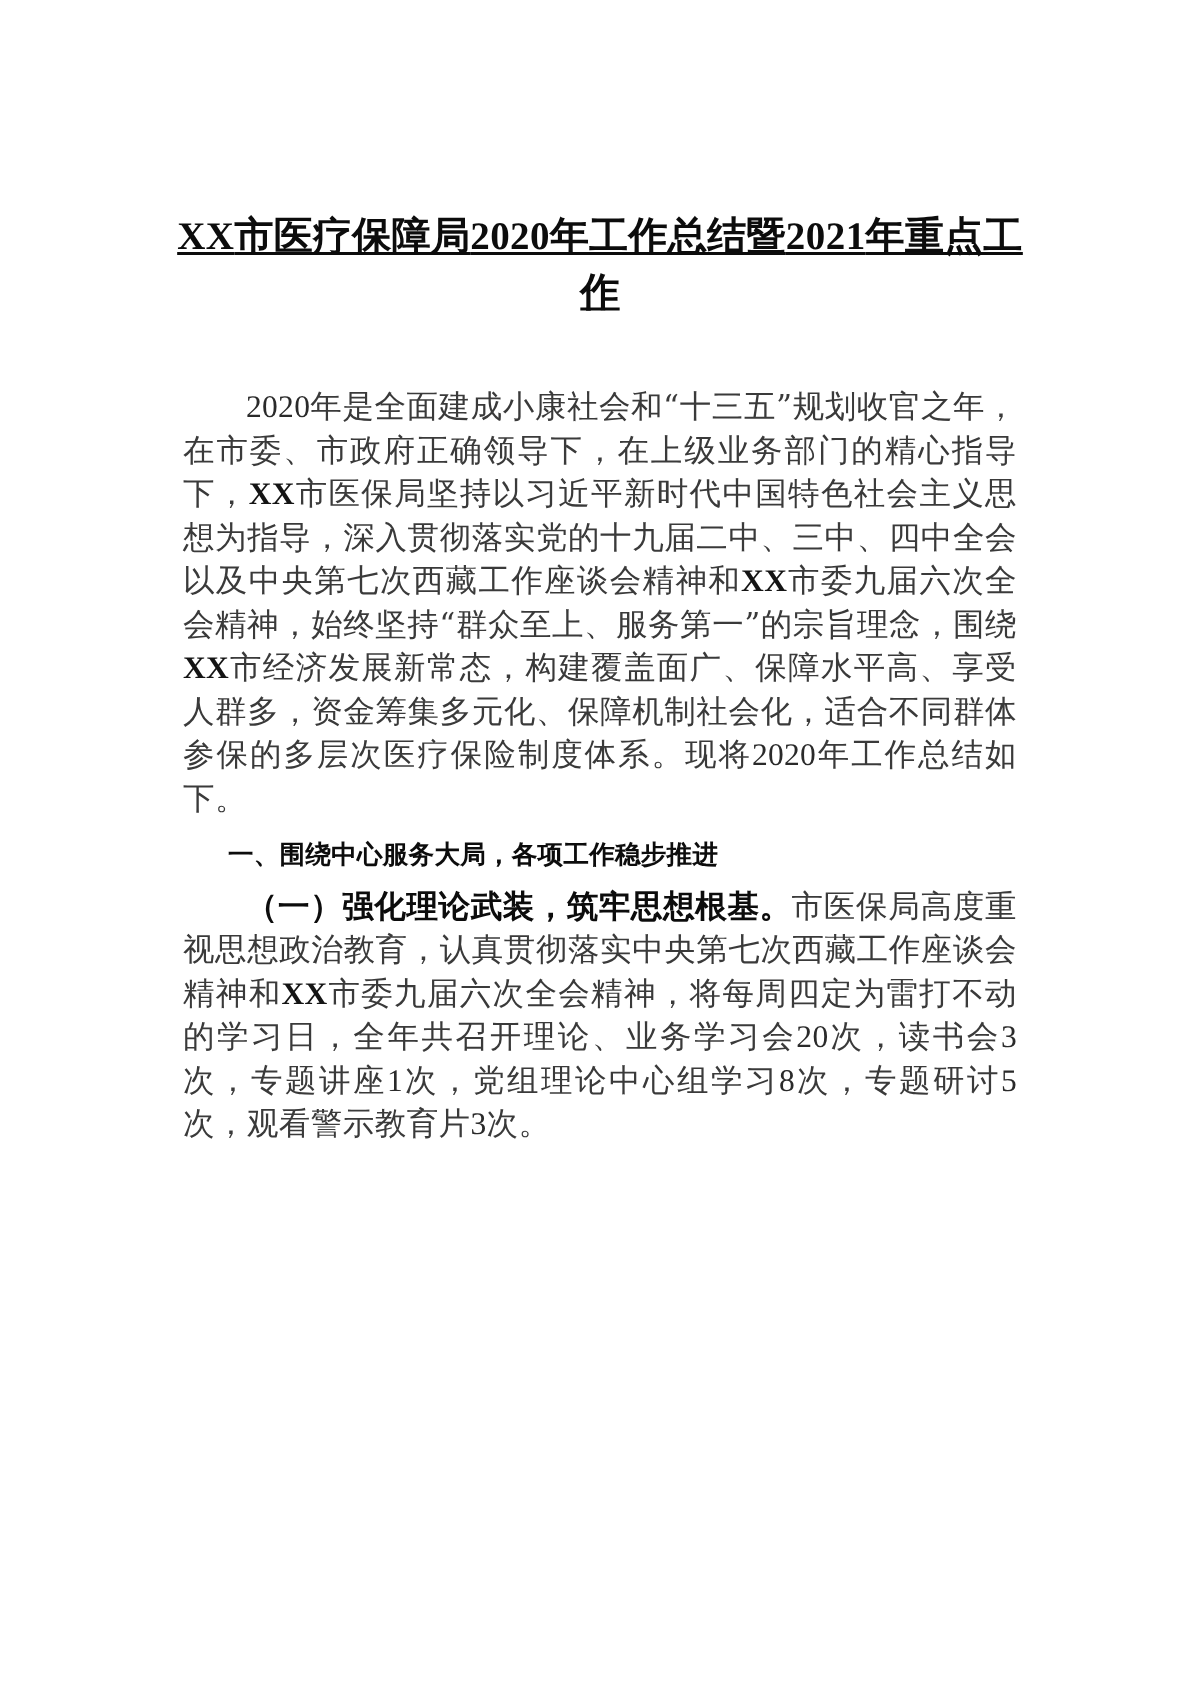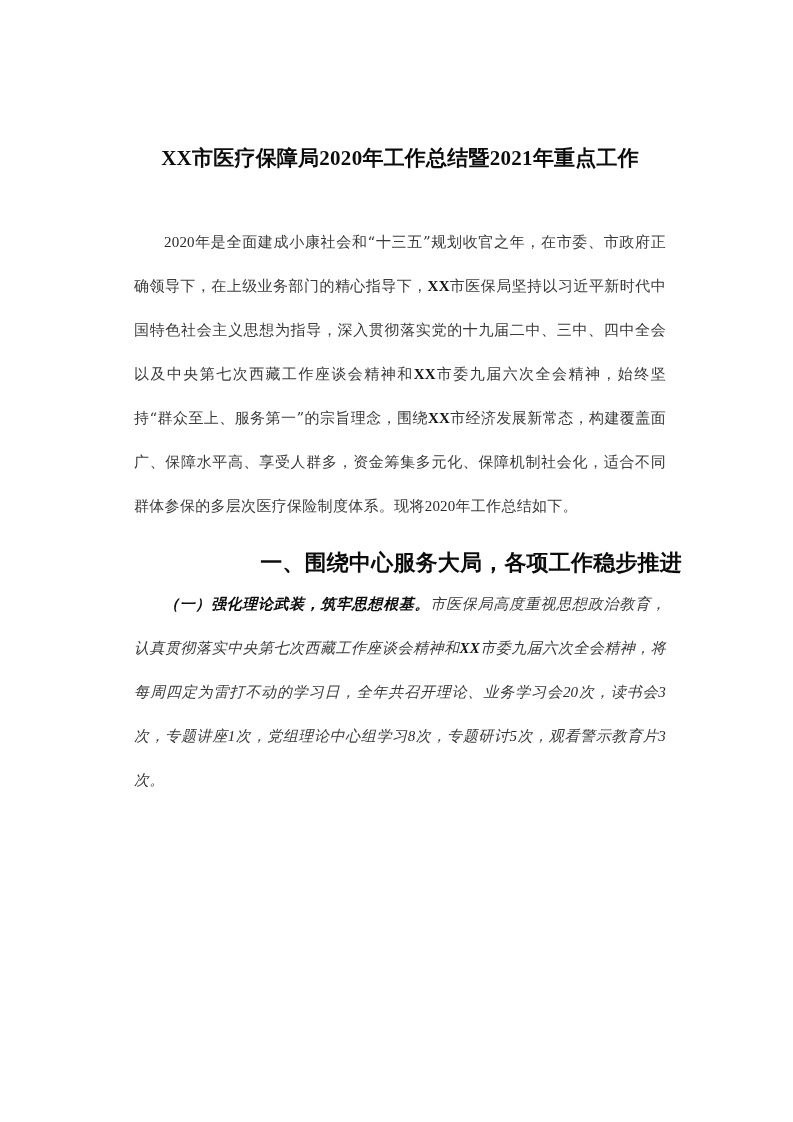--- a/index.html
+++ b/index.html
@@ -29,39 +29,40 @@
     top: 0;
     width: 564px;
   }
 
   
   .doc-title {
     margin: 0;
     padding-top: 139px;
     font-family: "DejaVu Serif", "Liberation Serif", serif;
     font-weight: bold;
-    font-size: 21px;
+    font-size: 26px;
     line-height: 37px;
     text-align: center;
     color: #0c0c0c;
     letter-spacing: 0.2px;
     text-indent: 0;
+    text-decoration: underline;
   }
   .doc-title .latin {
     font-family: "Liberation Serif", "DejaVu Serif", serif;
     font-weight: bold;
     letter-spacing: 0.3px;
   }
 
   
   .para {
-    margin: 16px;
+    margin: 4px;
     font-family: "DejaVu Serif", "Liberation Serif", serif;
-    font-size: 15px;
-    line-height: 44px;
+    font-size: 21px;
+    line-height: 29px;
     color: #3a3a3a;
     text-align: justify;
     text-justify: inter-character;
     text-indent: 2em;
     letter-spacing: 0.3px;
     font-weight: 400;
   }
   .para .latin {
     font-family: "Liberation Serif", "DejaVu Serif", serif;
     color: #141414;
@@ -73,38 +74,38 @@
     color: #2a2a2a;
     font-weight: 400;
     letter-spacing: 0.2px;
   }
 
   
   .h1-cn {
     margin: 0;
     font-family: "Liberation Sans", "DejaVu Sans", sans-serif;
     font-weight: bold;
-    font-size: 22px;
+    font-size: 17px;
     line-height: 38.3px;
     color: #0c0c0c;
     text-indent: 2em;
-    text-align: right;
+    text-align: left;
     letter-spacing: 0.2px;
   }
 
   
   .h2-run {
     font-family: "DejaVu Serif", "Liberation Serif", serif;
     font-weight: bold;
     color: #0c0c0c;
     letter-spacing: 0.2px;
   }
 
   .para.first-body { padding-top: 43px; }
-  .para.tight { text-indent: 2em; font-style: italic; }
+  .para.tight { text-indent: 2em; }
 
   
   #p-intro { margin-top: 0; }
   #h-sec1 { margin-top: 0px; }
   #p-sub1 { margin-top: 0px; }
   #p-sub2 { margin-top: 9px; }
 </style>
 </head>
 <body>
 

